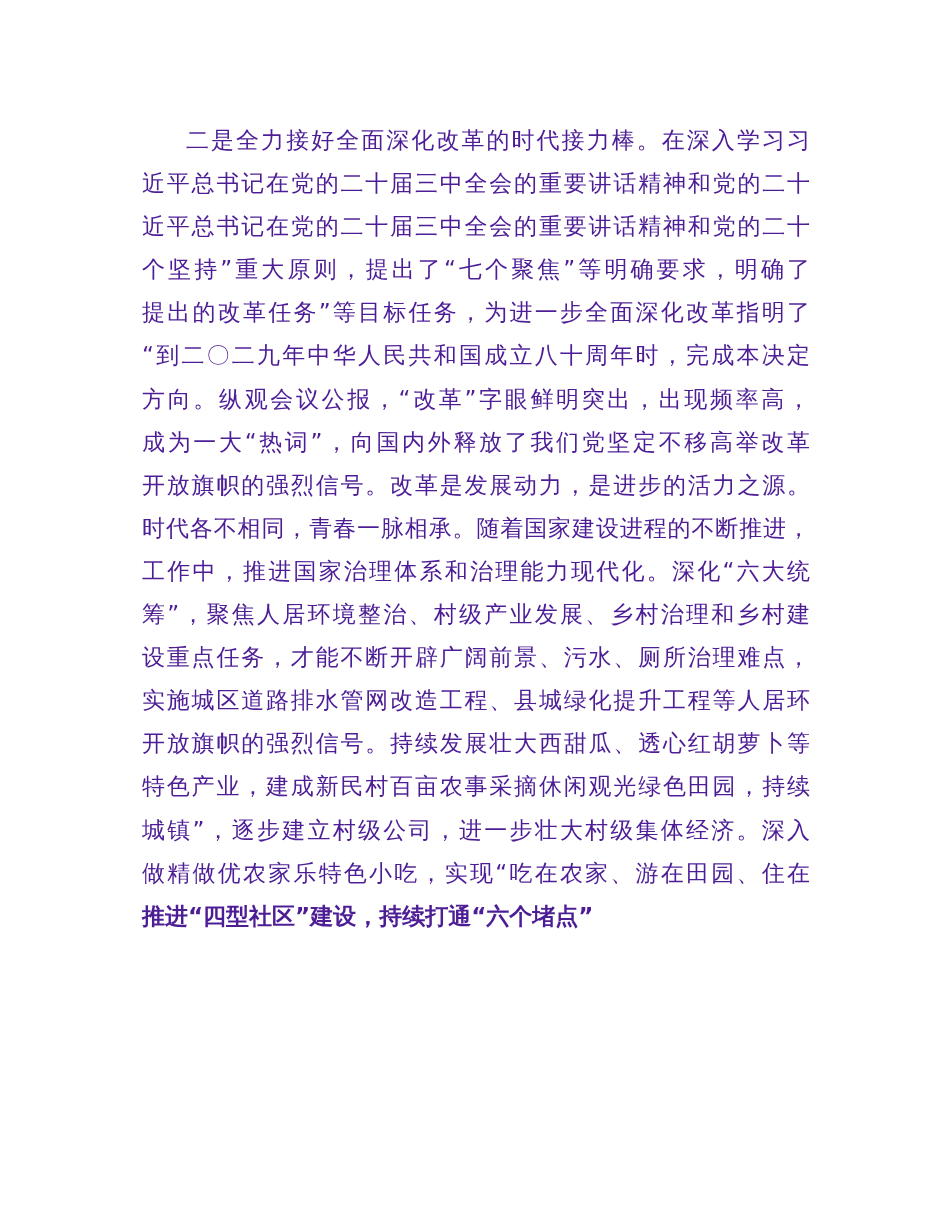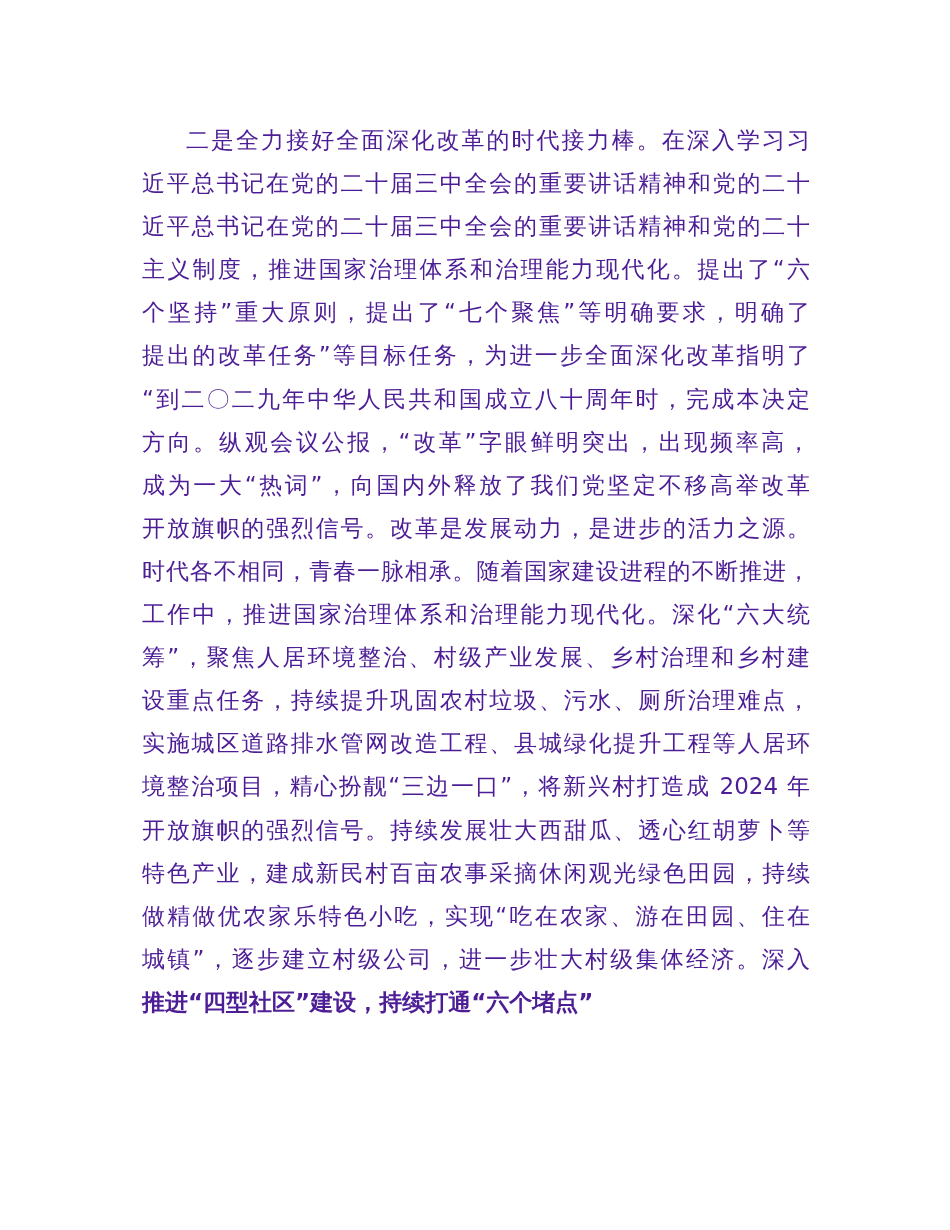--- a/index.html
+++ b/index.html
@@ -28,32 +28,30 @@
   .line.last { text-align-last: left; font-weight: bold; }
 </style>
 </head>
 <body>
 
 <div class="page">
   <div class="paragraph">
     <span class="line first">二是全力接好全面深化改革的时代接力棒。在深入学习习</span>
     <span class="line">近平总书记在党的二十届三中全会的重要讲话精神和党的二十</span>
     <span class="line">近平总书记在党的二十届三中全会的重要讲话精神和党的二十</span>
-    <span class="line">主义制度，推进国家治理体系和治理能力现代化。提出了“六</span>
     <span class="line">个坚持”重大原则，提出了“七个聚焦”等明确要求，明确了</span>
     <span class="line">提出的改革任务”等目标任务，为进一步全面深化改革指明了</span>
     <span class="line">“到二〇二九年中华人民共和国成立八十周年时，完成本决定</span>
     <span class="line">方向。纵观会议公报，“改革”字眼鲜明突出，出现频率高，</span>
     <span class="line">成为一大“热词”，向国内外释放了我们党坚定不移高举改革</span>
     <span class="line">开放旗帜的强烈信号。改革是发展动力，是进步的活力之源。</span>
     <span class="line">时代各不相同，青春一脉相承。随着国家建设进程的不断推进，</span>
     <span class="line">工作中，推进国家治理体系和治理能力现代化。深化“六大统</span>
     <span class="line">筹”，聚焦人居环境整治、村级产业发展、乡村治理和乡村建</span>
-    <span class="line">设重点任务，持续提升巩固农村垃圾、污水、厕所治理难点，</span>
+    <span class="line">设重点任务，才能不断开辟广阔前景、污水、厕所治理难点，</span>
     <span class="line">实施城区道路排水管网改造工程、县城绿化提升工程等人居环</span>
-    <span class="line">境整治项目，精心扮靓“三边一口”，将新兴村打造成 2024 年</span>
     <span class="line">开放旗帜的强烈信号。持续发展壮大西甜瓜、透心红胡萝卜等</span>
     <span class="line">特色产业，建成新民村百亩农事采摘休闲观光绿色田园，持续</span>
+    <span class="line">城镇”，逐步建立村级公司，进一步壮大村级集体经济。深入</span>
     <span class="line">做精做优农家乐特色小吃，实现“吃在农家、游在田园、住在</span>
-    <span class="line">城镇”，逐步建立村级公司，进一步壮大村级集体经济。深入</span>
     <span class="line last">推进“四型社区”建设，持续打通“六个堵点”</span>
   </div>
 </div>
 
 </body></html>

